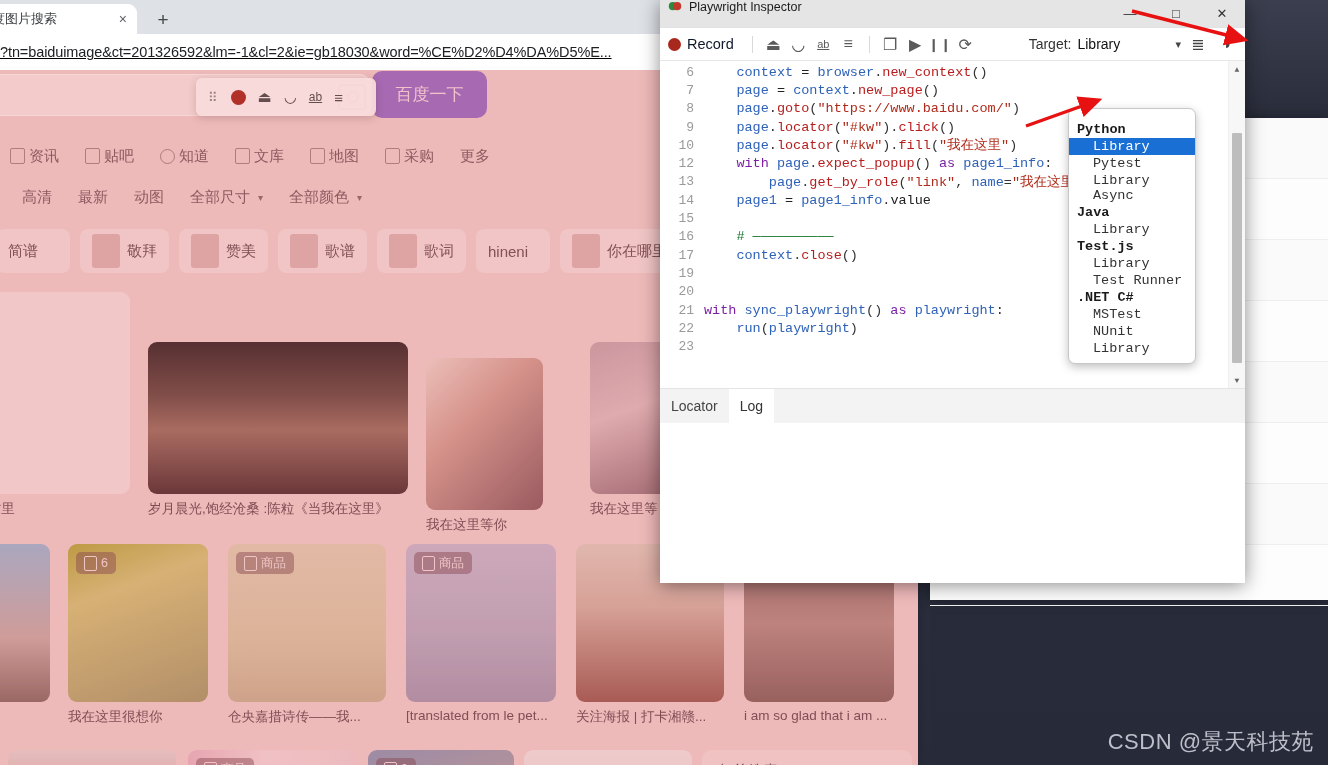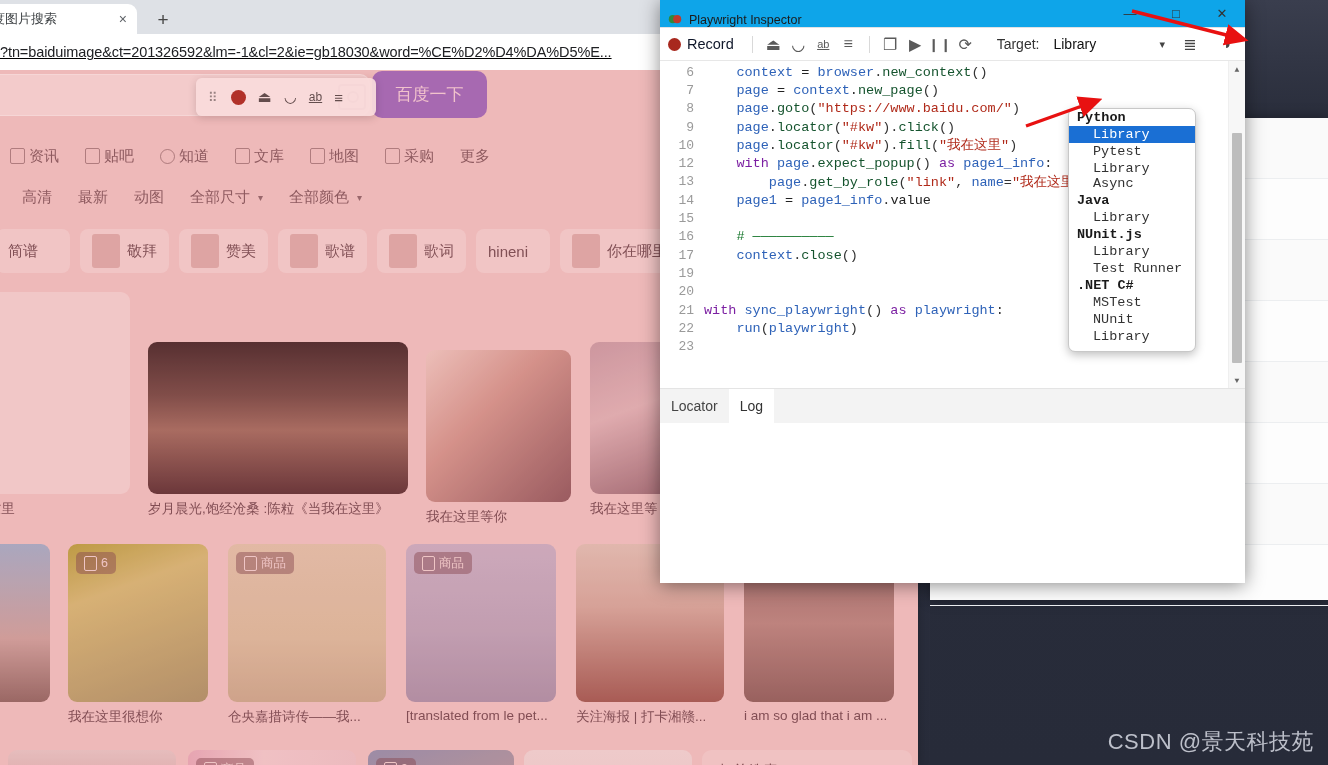--- a/index.html
+++ b/index.html
@@ -53,53 +53,53 @@
   
   #grid{position:absolute;left:0;top:212px;right:0;bottom:0;}
   .card{position:absolute;}
   .thumb{border-radius:9px;overflow:hidden;position:relative;}
   .cap{font-size:13.5px;color:#6e4a52;margin-top:6px;white-space:nowrap;overflow:hidden;}
   .badge{position:absolute;left:8px;top:8px;height:22px;background:rgba(120,70,80,.48);border-radius:5px;display:flex;align-items:center;gap:4px;padding:0 8px;color:#f3dcdc;font-size:12.5px;}
   .badge .bico{width:11px;height:13px;border:1.5px solid #f3dcdc;border-radius:2px;}
 
   
   #inspector{position:absolute;left:660px;top:0;width:585px;height:583px;background:#fff;box-shadow:0 2px 18px rgba(0,0,0,.45);display:flex;flex-direction:column;}
-  #ins-title{height:27px;background:#0ea5e9;display:flex;align-items:flex-end;padding-left:8px;border-bottom:1px solid #e0e2e5;}
+  #ins-title{height:27px;background:#e5e5e5;display:flex;align-items:flex-start;padding-left:8px;border-bottom:1px solid #e0e2e5;}
   #ins-title .ttl{font-size:12.5px;color:#1b1b1b;margin-left:7px;}
   .wbtns{margin-left:auto;display:flex;}
   .wbtn{width:46px;height:27px;display:flex;align-items:center;justify-content:center;font-size:13px;color:#333;}
 
   #ins-toolbar{height:32px;background:#fff;border-bottom:1px solid #e7e7e7;display:flex;align-items:center;padding:0 8px;gap:0;}
   #recdot{width:13px;height:13px;border-radius:50%;background:#a8281e;margin-right:6px;}
   #recword{font-size:14.5px;color:#0f172a;margin-right:10px;}
   .tsep{width:1px;height:17px;background:#d9d9d9;margin:0 8px;}
   .tbtn{width:25px;height:25px;display:flex;align-items:center;justify-content:center;color:#5a5a5a;}
-  #target-wrap{margin-left:auto;display:flex;align-items:center;gap:14px;}
+  #target-wrap{margin-left:auto;display:flex;align-items:center;gap:6px;}
   #target-label{font-size:14px;color:#333;}
   #target-sel{font-size:14px;color:#111;min-width:92px;}
   .rbtn{width:22px;height:22px;display:flex;align-items:center;justify-content:center;color:#444;}
 
   #code{flex:1;position:relative;overflow:hidden;background:#fff;font-family:"Liberation Mono",monospace;font-size:13.5px;}
   .cl{display:flex;height:18.3px;align-items:center;}
   .ln{width:44px;text-align:right;padding-right:10px;color:#9a9a9a;font-size:13px;flex:0 0 auto;box-sizing:border-box;}
   .ct{white-space:pre;color:#333;}
   .kw{color:#7b1fa2;}    
   .fn{color:#2e62b8;}    
   .str{color:#b02a1a;}   
   .cmt{color:#14752a;}   
-  .var{color:#14532d;}
+  .var{color:#b91c1c;}
   .plain{color:#222;}
 
   
   #csb{position:absolute;right:0;top:0;width:16px;bottom:0;background:#f7f7f7;border-left:1px solid #efefef;}
   #csb .arr{height:16px;display:flex;align-items:center;justify-content:center;font-size:8px;color:#666;}
   #csb .thumbbar{position:absolute;left:3px;top:72px;width:10px;height:230px;background:#bdbdbd;border-radius:1px;}
 
   
-  #dropdown{position:absolute;left:408px;top:47px;width:126px;background:#fff;border:1px solid #c8c8c8;border-radius:7px;box-shadow:0 3px 10px rgba(0,0,0,.25);padding:0 0 6px 0;z-index:60;}
+  #dropdown{position:absolute;left:408px;top:47px;width:126px;background:#fff;border:1px solid #c8c8c8;border-radius:7px;box-shadow:0 3px 10px rgba(0,0,0,.25);padding:12px 0 6px 0;z-index:60;}
   .dd-group{font-size:13.5px;font-weight:bold;color:#1a1a1a;padding:1px 0 1px 8px;}
   .dd-item{font-size:13.5px;color:#333;padding:1px 0 1px 24px;}
   .dd-item.sel{background:#1a6fd4;color:#fff;}
 
   #ins-tabs{height:34px;background:#f3f3f3;border-top:1px solid #e4e4e4;display:flex;align-items:stretch;}
   .itab{display:flex;align-items:center;padding:0 11px;font-size:14px;color:#444;}
   .itab.active{background:#fff;color:#333;}
   #ins-bottom{height:160px;background:#fff;}
 
   
@@ -231,21 +231,21 @@
       <div class="card" style="left:-70px;top:10px;width:200px;">
         <div class="thumb" style="height:202px;background:rgba(255,255,255,.34);"></div>
         <div class="cap">原创:我在这里</div>
       </div>
 
       <div class="card" style="left:148px;top:60px;width:260px;">
         <div class="thumb" style="height:152px;background:linear-gradient(180deg,#3a2628 0%,#6d4a45 35%,#9e6f62 58%,#532f33 100%);"></div>
         <div class="cap">岁月晨光,饱经沧桑 :陈粒《当我在这里》</div>
       </div>
 
-      <div class="card" style="left:426px;top:68px;width:145px;">
+      <div class="card" style="left:426px;top:76px;width:117px;">
         <div class="thumb" style="height:152px;background:linear-gradient(135deg,#f0d4cd 0%,#d39d94 40%,#8b5a60 100%);"></div>
         <div class="cap">我在这里等你</div>
       </div>
 
       <div class="card" style="left:590px;top:60px;width:145px;">
         <div class="thumb" style="height:152px;background:linear-gradient(160deg,#c9a3ad 0%,#e0bcc0 40%,#8a5f6b 100%);"></div>
         <div class="cap">我在这里等</div>
       </div>
 
       <div class="card" style="left:-50px;top:262px;width:100px;">
@@ -446,21 +446,21 @@
       <div class="arr" style="position:absolute;bottom:0;left:0;right:0;">▼</div>
     </div>
 
     <div id="dropdown">
       <div class="dd-group">Python</div>
       <div class="dd-item sel">Library</div>
       <div class="dd-item">Pytest</div>
       <div class="dd-item">Library Async</div>
       <div class="dd-group">Java</div>
       <div class="dd-item">Library</div>
-      <div class="dd-group">NUnit.js</div>
+      <div class="dd-group">Test.js</div>
       <div class="dd-item">Library</div>
       <div class="dd-item">Test Runner</div>
       <div class="dd-group">.NET C#</div>
       <div class="dd-item">MSTest</div>
       <div class="dd-item">NUnit</div>
       <div class="dd-item">Library</div>
     </div>
   </div>
 
   <div id="ins-tabs">

